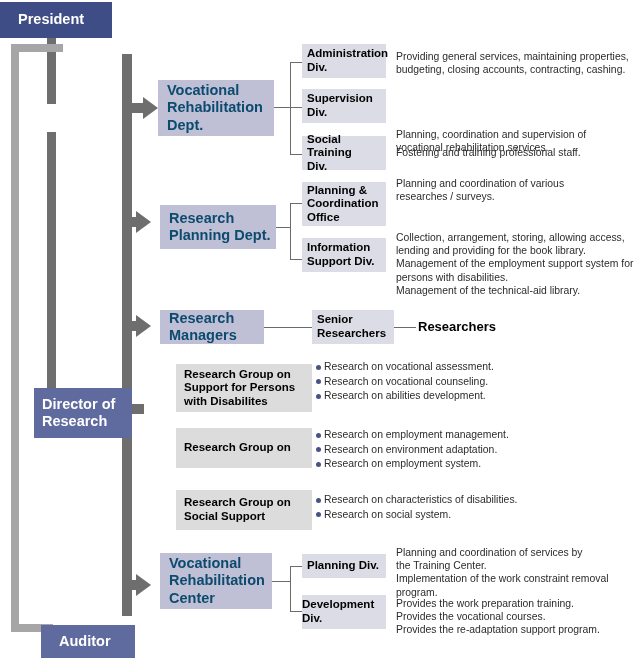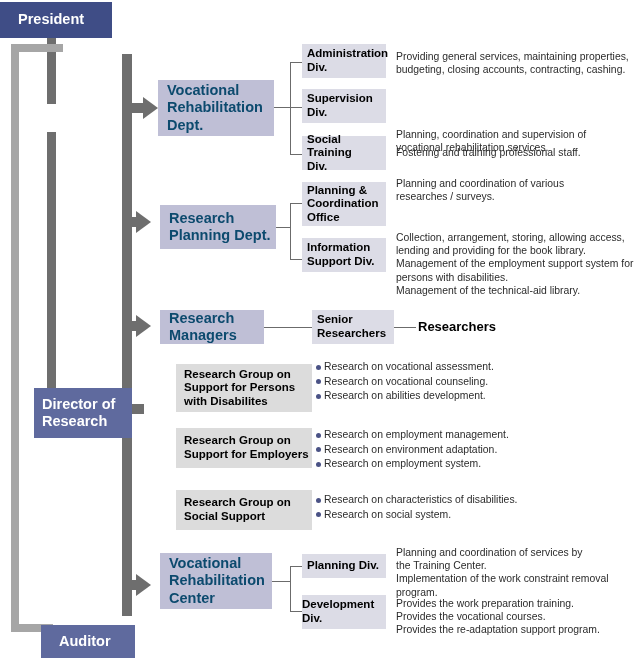--- a/index.html
+++ b/index.html
@@ -181,21 +181,20 @@
         <span>Research on vocational counseling.</span>
       </div>
     <div class="row">
         <span class="dot"></span>
         <span>Research on abilities development.</span>
       </div>
   </div>
 
   <div class="box box-group" style="left:176px;top:428px;width:136px;height:40px;padding-left:8px;">
     <span class="ln" style="font-size:11.5px;">Research Group on</span>
-    <span class="ln" style="font-size:11.5px;">Support for Employers</span>
   </div>
   <div class="bul" style="left:316px;top:428px;width:310px;">
     <div class="row">
         <span class="dot"></span>
         <span>Research on employment management.</span>
       </div>
     <div class="row">
         <span class="dot"></span>
         <span>Research on environment adaptation.</span>
       </div>

